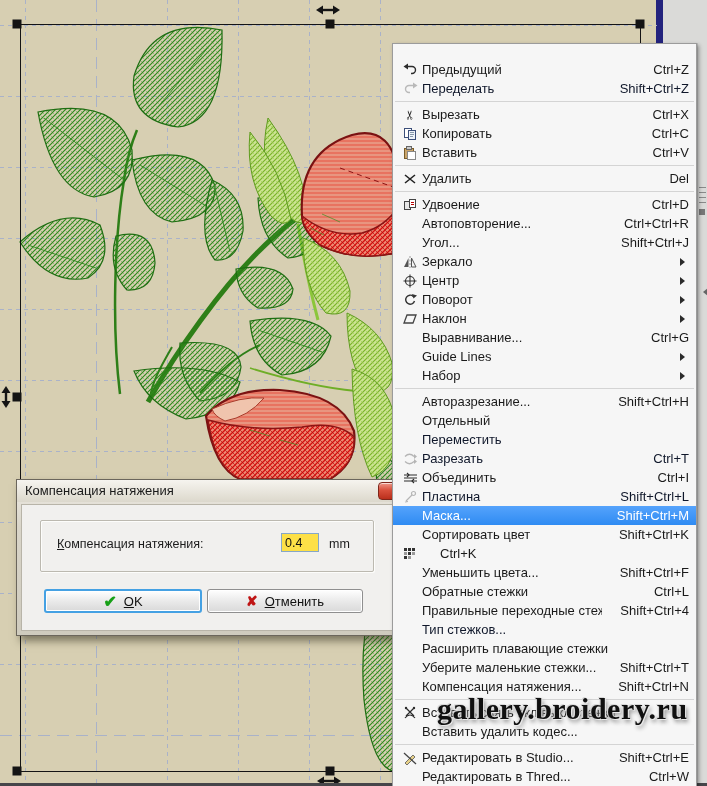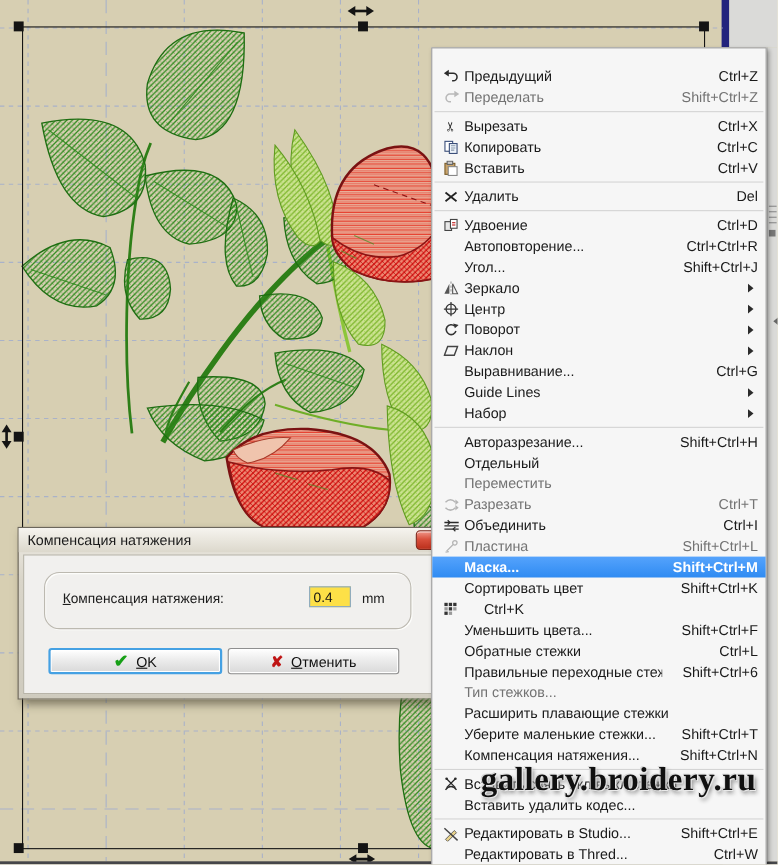--- a/index.html
+++ b/index.html
@@ -22,21 +22,21 @@
           box-shadow:4px 5px 8px rgba(50,45,30,.55);}
   .titlebar{height:22px;line-height:22px;padding-left:8px;font-size:13px;color:#1a1a1a;
             background:linear-gradient(#f6f4ef,#dcd8cc);}
   .closebtn{position:absolute;right:5px;top:2px;width:47px;height:18px;border-radius:4px;
             background:linear-gradient(#f0988a,#d9503c 45%,#bb2f1c);
             border:1px solid #7e261a;box-sizing:border-box;color:#fff;font-weight:bold;
             font-size:13px;text-align:center;line-height:15px;
             box-shadow:inset 0 1px 0 rgba(255,255,255,.65);text-shadow:0 1px 1px rgba(0,0,0,.5);cursor:pointer;}
   .client{position:absolute;left:4px;right:4px;top:24px;bottom:4px;background:#f1f0ee;
           border:1px solid #b8b4a8;box-sizing:border-box;}
-  .groupbox{position:absolute;left:18px;top:15px;width:332px;height:50px;border-radius:14px;
+  .groupbox{position:absolute;left:18px;top:15px;width:332px;height:50px;border-radius:2px;
             border:1px solid #bcb9b0;box-shadow:inset 1px 1px 0 #fdfdfb,1px 1px 0 #fdfdfb;}
   .fieldlabel{position:absolute;left:16px;top:16px;font-size:12.5px;color:#1c1c1c;}
   .u{text-decoration:underline;}
   .tension-input{position:absolute;left:240px;top:12px;width:38px;height:19px;
                  border:1px solid #86a7c8;font-family:"Liberation Sans",sans-serif;
                  font-size:12.5px;padding:0 3px;background:#fde047;color:#111;box-sizing:border-box;}
   .unit{position:absolute;left:288px;top:16px;font-size:12.5px;color:#1c1c1c;}
   .btn{position:absolute;top:84px;height:24px;display:flex;align-items:center;justify-content:center;
        gap:7px;font-size:13px;color:#111;border-radius:3px;box-sizing:border-box;cursor:pointer;
        background:linear-gradient(#ffffff,#ececec 45%,#d9d9d9);}
@@ -48,22 +48,22 @@
   
   .menu{position:absolute;left:392px;top:43px;width:305px;z-index:4;background:#f6f6f6;
         border:1px solid #9b9b9b;box-sizing:border-box;padding:16px 0;
         box-shadow:2px 2px 4px rgba(0,0,0,.35);}
   .mrow{display:flex;align-items:center;height:19px;padding:0 7px 0 5px;font-size:13px;
         color:#1a1a1a;white-space:nowrap;cursor:default;}
   .micon{width:24px;height:16px;flex:none;display:flex;align-items:center;justify-content:center;}
   .mlabel{flex:1;overflow:hidden;}
   .mshort{margin-left:18px;}
   .marrow{width:0;height:0;border:4px solid transparent;border-left:5px solid #2b2b2b;margin-left:8px;}
-  .mrow.dis{color:#737373;}
-  .mrow.hl{background:linear-gradient(var(--hl-top,#55a3fc),var(--hl-bot,#2f8bf2));color:#fff;font-weight:bold;}
+  .mrow.dis{color:#0f172a;}
+  .mrow.hl{background:linear-gradient(var(--hl-top,#55a3fc),var(--hl-bot,#2f8bf2));color:#fff;}
   .msep{height:1px;background:#d4d4d4;margin:3px 2px;}
 
   .watermark{position:absolute;left:437px;top:692px;z-index:5;
              font-family:"Liberation Serif",serif;font-weight:bold;font-size:30px;color:#101010;
              letter-spacing:.5px;
              text-shadow:1px 1px 0 #e9e9e9,-1px -1px 0 #d7d7d7,2px 3px 4px #8a8a8a;}
 </style>
 </head>
 <body>
 
@@ -425,21 +425,21 @@
         <span class="mshort">Shift+Ctrl+F</span>
       </div>
       <div class="mrow">
         <span class="micon"></span>
         <span class="mlabel">Обратные стежки</span>
         <span class="mshort">Ctrl+L</span>
       </div>
       <div class="mrow">
         <span class="micon"></span>
         <span class="mlabel">Правильные переходные стежки</span>
-        <span class="mshort">Shift+Ctrl+6</span>
+        <span class="mshort">Shift+Ctrl+4</span>
       </div>
       <div class="mrow dis">
         <span class="micon"></span>
         <span class="mlabel">Тип стежков...</span>
       </div>
       <div class="mrow">
         <span class="micon"></span>
         <span class="mlabel">Расширить плавающие стежки</span>
       </div>
       <div class="mrow">

